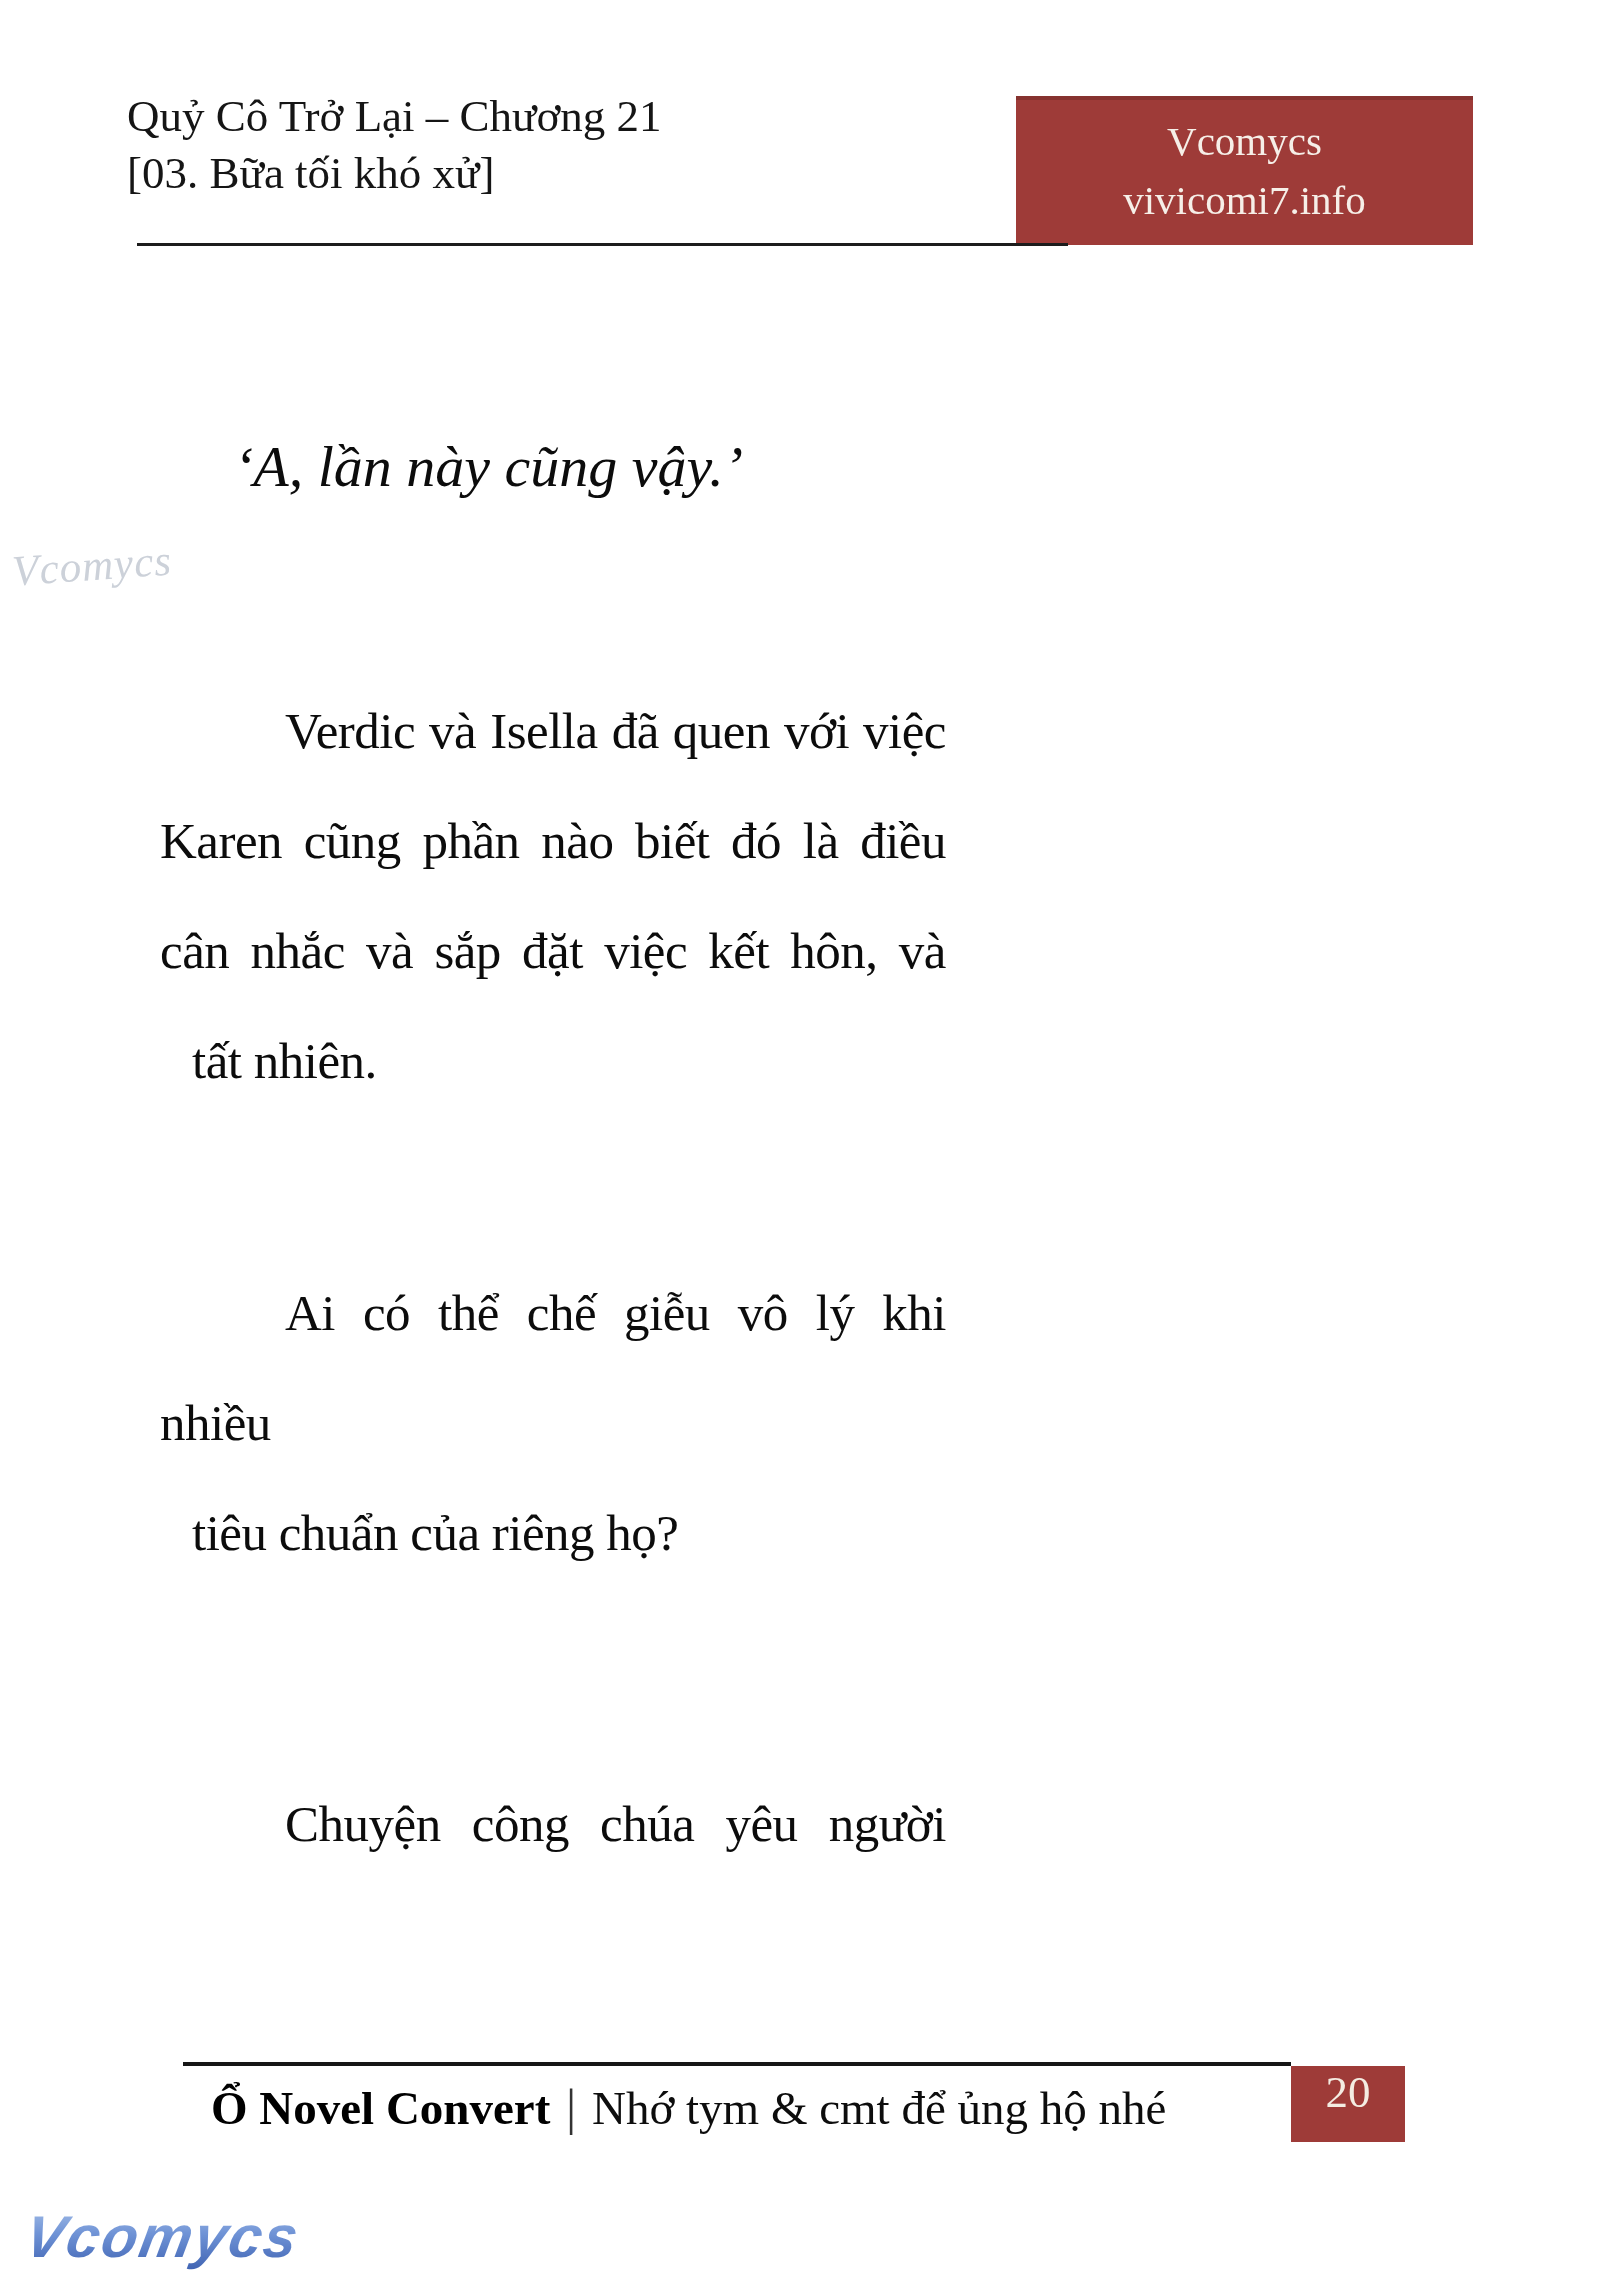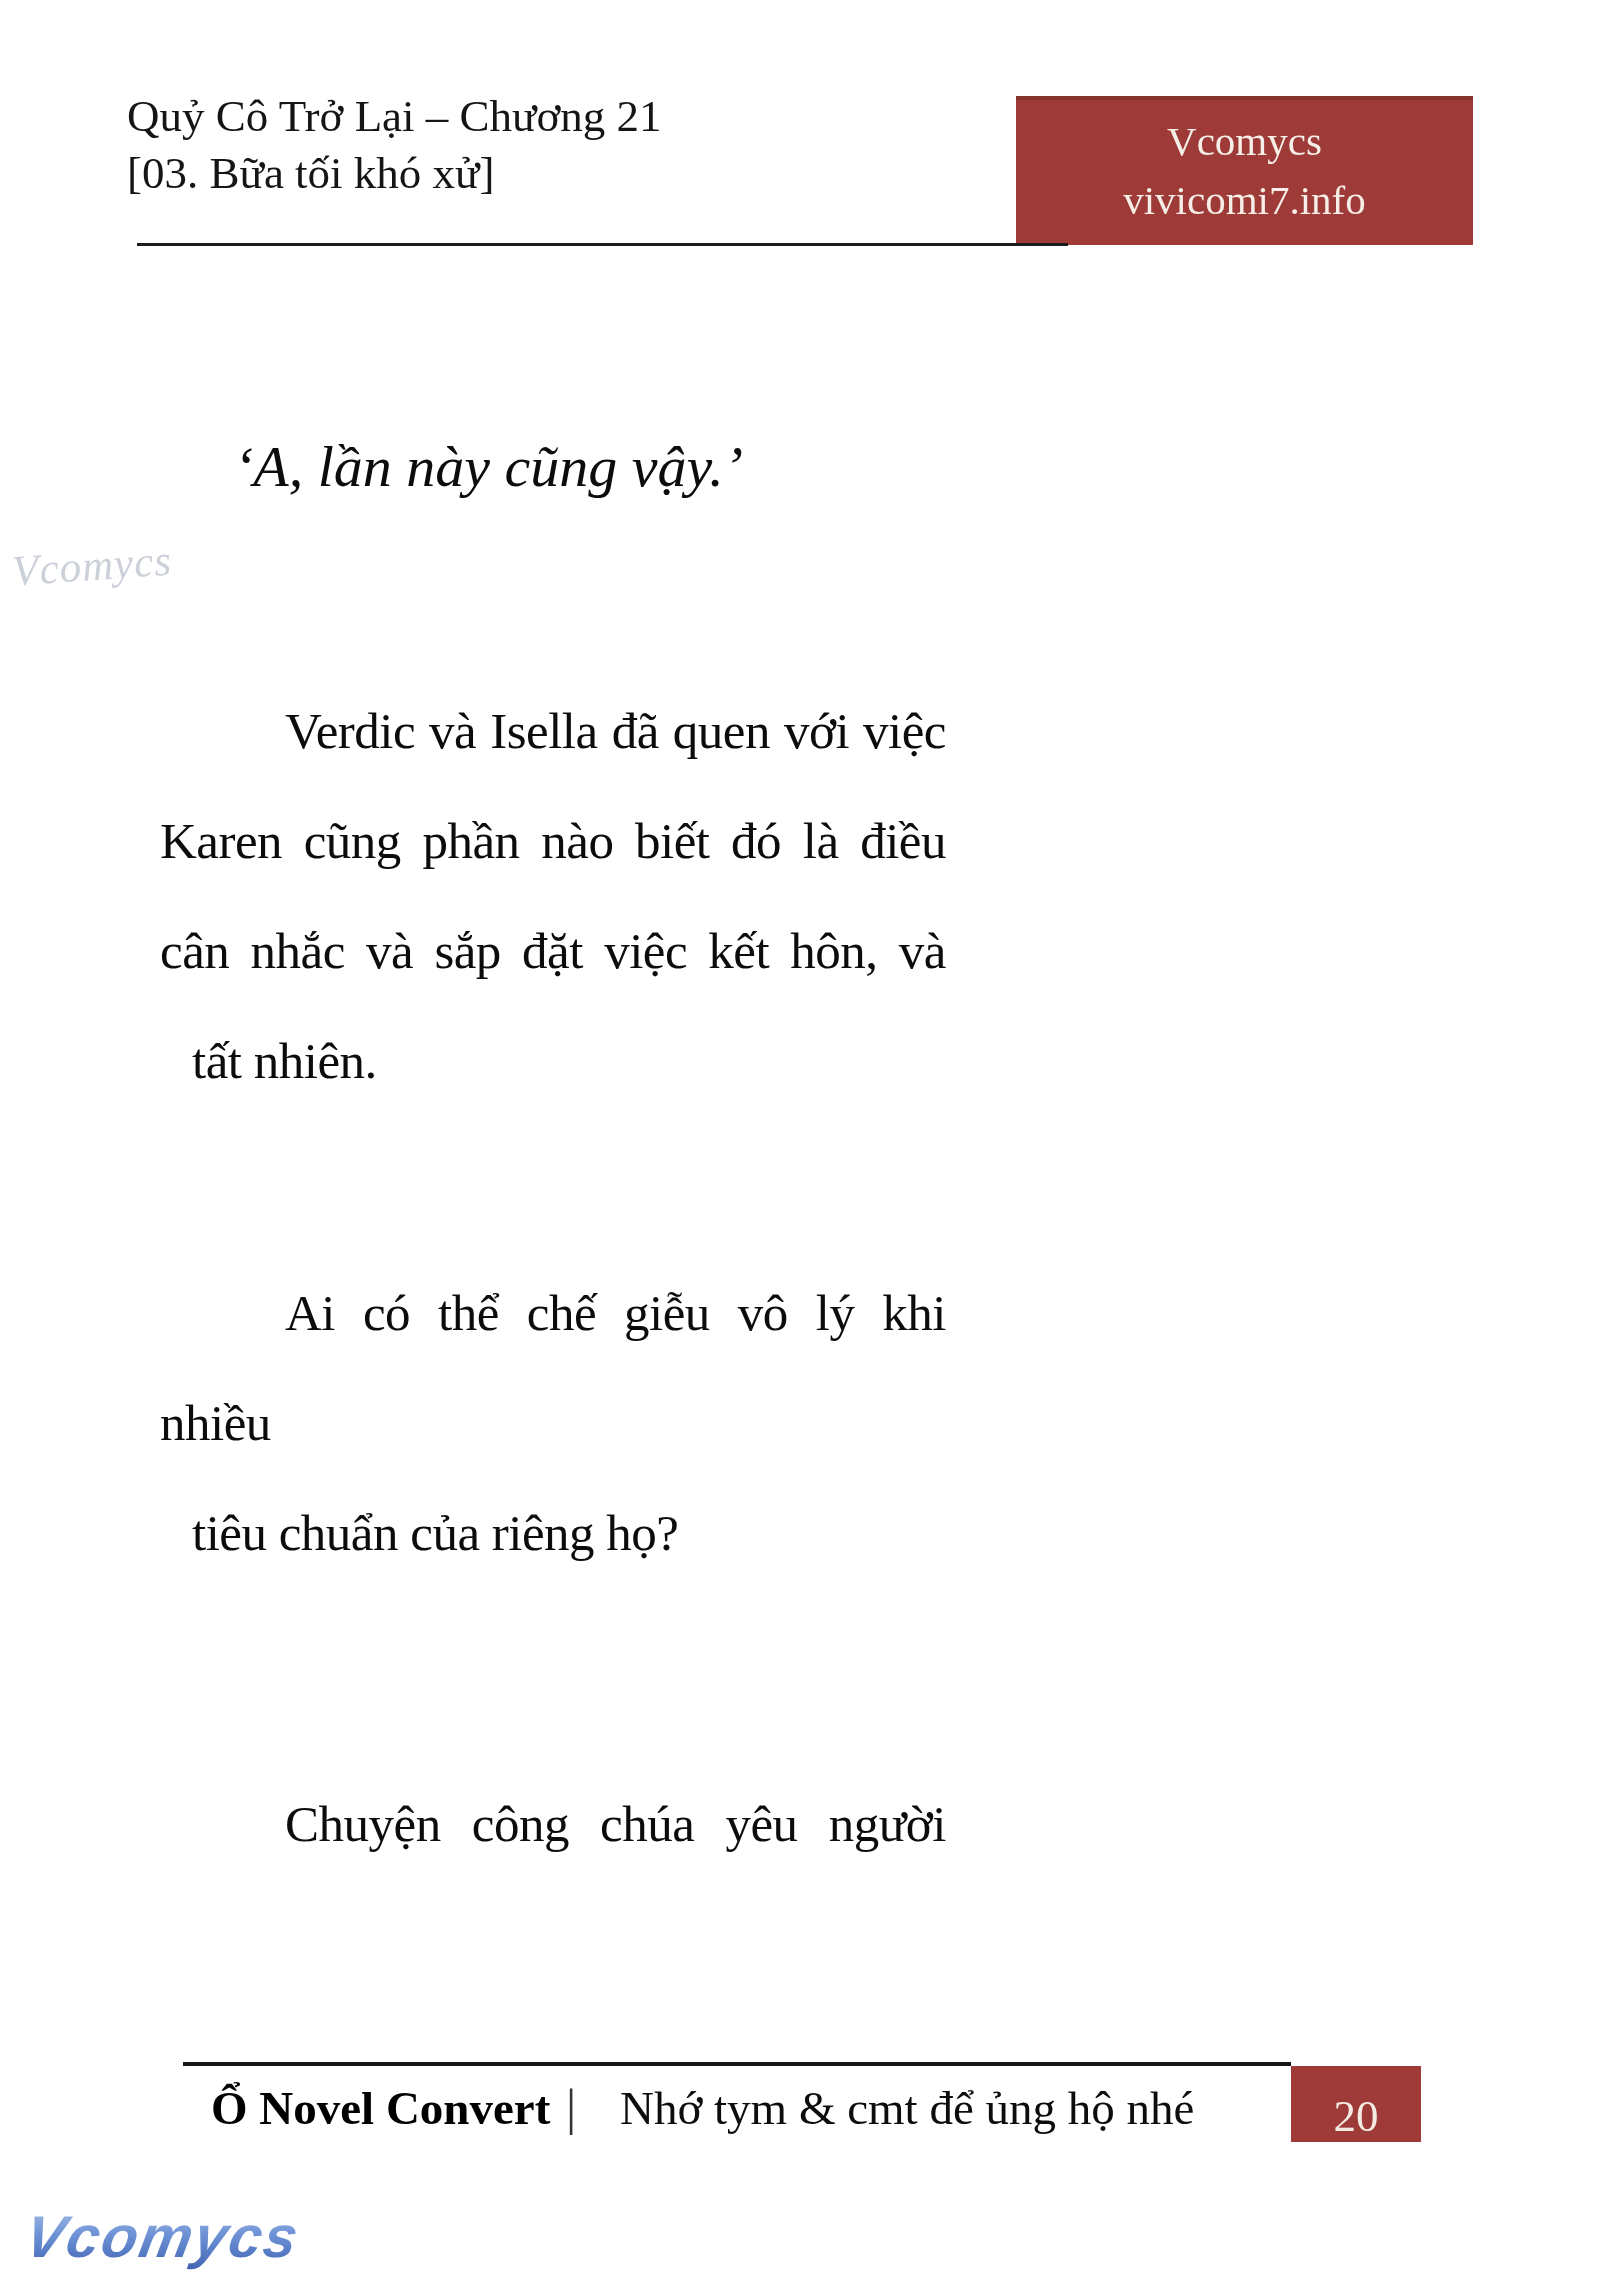--- a/index.html
+++ b/index.html
@@ -47,25 +47,25 @@
   .footer-rule{
     position:absolute;left:183px;top:2062px;width:1108px;height:3.9px;background:#161616;
   }
   .footer-row{
     position:absolute;left:211px;top:2070px;width:1078px;
     display:flex;align-items:baseline;gap:15.7px;
     font-size:47px;line-height:74px;white-space:nowrap;
   }
   .footer-brand{color:#000000;font-weight:bold;}
   .footer-sep{color:#333;font-weight:400;font-size:51px;}
-  .footer-note{color:#0d0d0d;margin-left:28px;}
+  .footer-note{color:#0d0d0d;}
   .page-badge{
-    position:absolute;left:1291px;top:2066px;width:130px;height:76px;
+    position:absolute;left:1291px;top:2066px;width:114px;height:76px;
     background:#9e3b38;color:#f4ece2;
-    display:flex;align-items:flex-end;justify-content:center;
+    display:flex;align-items:flex-start;justify-content:center;
     font-size:45px;
   }
 
   
   .wm-side{
     position:absolute;left:11.8px;top:541px;
     font-size:43px;font-style:italic;letter-spacing:1px;
     color:#ccd1d9;transform:rotate(-4deg);
     font-family:"Liberation Serif","DejaVu Serif",serif;
   }

